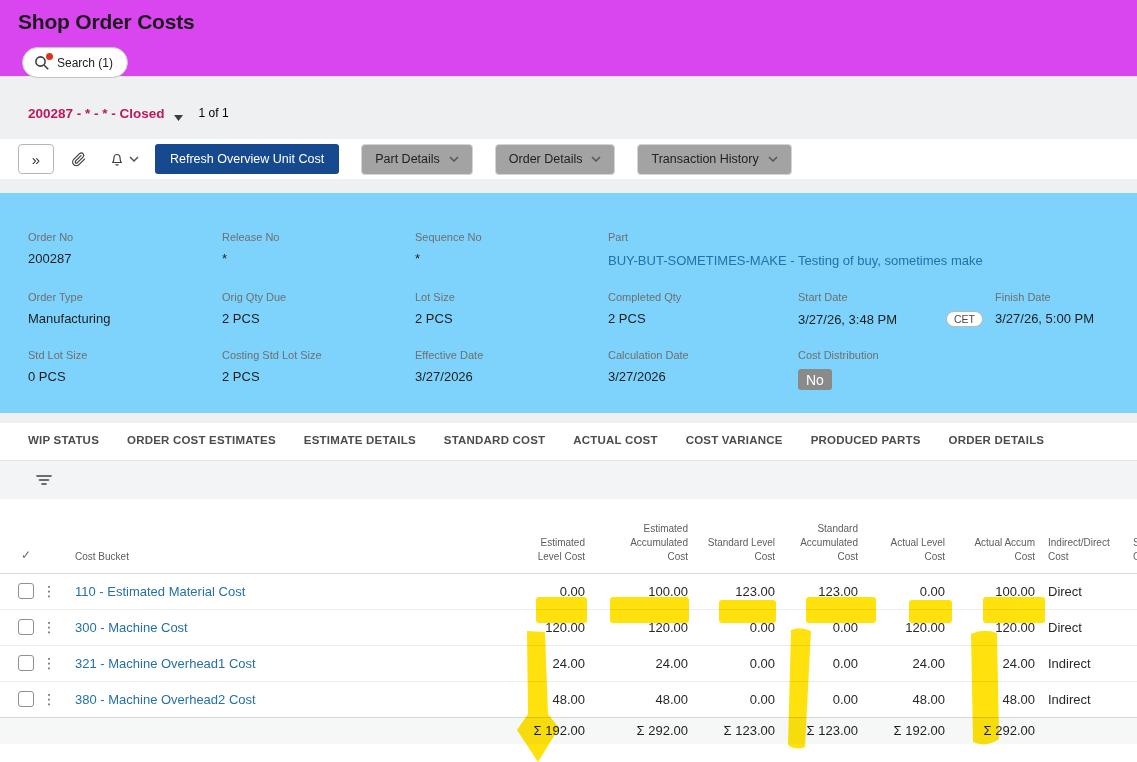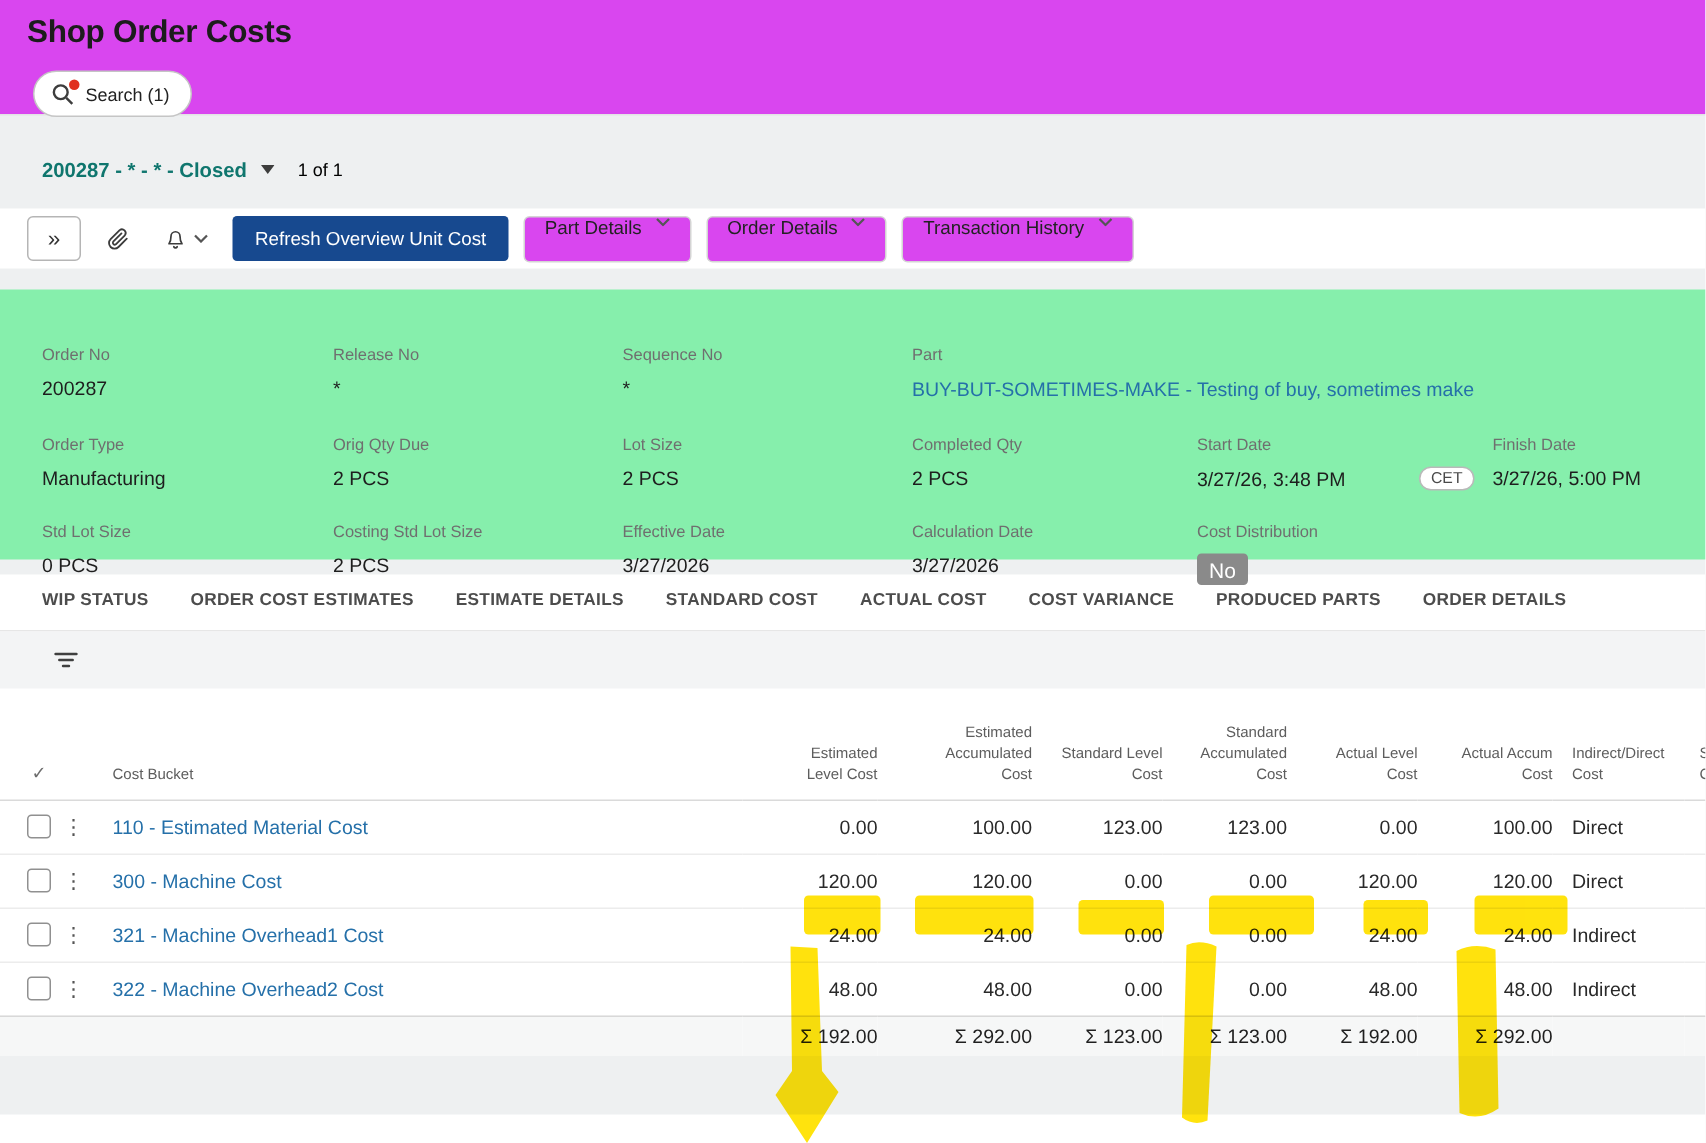--- a/index.html
+++ b/index.html
@@ -18,31 +18,31 @@
     height:31px; padding:0 14px 0 11px; border:1px solid #c5c5c5; border-radius:16px;
     background:#fff; font-size:12px; color:#222; cursor:pointer;
   }
   .search-icon-wrap { position:relative; width:16px; height:16px; }
   .red-dot { position:absolute; top:-2px; right:-3px; width:7px; height:7px; border-radius:50%; background:#e0301e; }
 
   
   .gray-band { background:#eef0f1; border-top:1px solid #e2e4e5; height:667px; padding-top:18px; }
 
   .record-row { height:36px; padding-left:28px; display:flex; align-items:center; }
-  .record-value { font-size:13.5px; font-weight:700; color:#0f766e; cursor:pointer; display:flex; align-items:center; gap:9px; background:none; border:none; }
+  .record-value { font-size:13.5px; font-weight:700; color:#be185d; cursor:pointer; display:flex; align-items:flex-end; gap:9px; background:none; border:none; }
   .record-position { font-size:12px; color:#000000; margin-left:16px; }
 
   .toolbar { margin-top:8px; background:#fff; height:40px; display:flex; align-items:center; gap:10px; padding-left:18px; }
   .btn-expand { width:36px; height:30px; border:1px solid #b5b5b5; border-radius:4px; background:#fff; font-size:15px; color:#333; cursor:pointer; }
   .icon-btn { background:none; border:none; padding:4px 6px; display:flex; align-items:center; gap:4px; cursor:pointer; }
   .btn-primary { height:30px; background:var(--blue); color:#fff; border:none; border-radius:3px; font-size:12.5px; padding:0 15px; cursor:pointer; }
-  .btn-menu { height:31px; background:#d946ef; border:1px solid #d4d4d4; border-radius:4px; font-size:12.5px; color:#222; padding:0 13px; display:flex; align-items:flex-start; gap:9px; cursor:pointer; }
-
-  
-  .form-card { margin-top:14px; background:#86efac; height:180px; padding:38px 0 0 28px; }
+  .btn-menu { height:31px; background:#a3a3a3; border:1px solid #d4d4d4; border-radius:4px; font-size:12.5px; color:#222; padding:0 13px; display:flex; align-items:center; gap:9px; cursor:pointer;margin-left:12px; }
+
+  
+  .form-card { margin-top:14px; background:#7dd3fc; height:220px; padding:38px 0 0 28px; }
   .form-row { display:grid; grid-template-columns:194px 193px 193px 190px 197px 1fr; margin-bottom:22px; }
   .field-label { font-size:11px; color:#6f6f6f; margin-bottom:8px; }
   .field-value { font-size:13px; color:#1e1e1e; }
   .field-part { grid-column:4 / 7; }
   .link { color:var(--link); text-decoration:none; cursor:pointer; }
   .value-row { display:flex; align-items:center; padding-right:12px;text-align:right; }
   .tz-badge { margin-left:auto; font-size:10.5px; color:#4a4a4a; border:1px solid #b9b9b9; border-radius:9px; padding:1px 7px; background:#fff; }
   .badge-gray { display:inline-block; background:#8a8a8a; color:#fff; font-size:14px; border-radius:3px; padding:2.5px 8px; }
 
   
@@ -310,21 +310,21 @@
           <td class="num">0.00</td>
           <td class="num">0.00</td>
           <td class="num">24.00</td>
           <td class="num">24.00</td>
           <td class="cell-inddir">Indirect</td>
           <td></td>
         </tr>
         <tr>
           <td class="cell-check"><span class="checkbox"></span></td>
           <td><button class="kebab">⋮</button></td>
-          <td class="cell-bucket"><a class="link">322 - Machine Overhead2 Cost</a></td>
+          <td class="cell-bucket"><a class="link">380 - Machine Overhead2 Cost</a></td>
           <td class="num">48.00</td>
           <td class="num">48.00</td>
           <td class="num">0.00</td>
           <td class="num">0.00</td>
           <td class="num">48.00</td>
           <td class="num">48.00</td>
           <td class="cell-inddir">Indirect</td>
           <td></td>
         </tr>
       </tbody>

